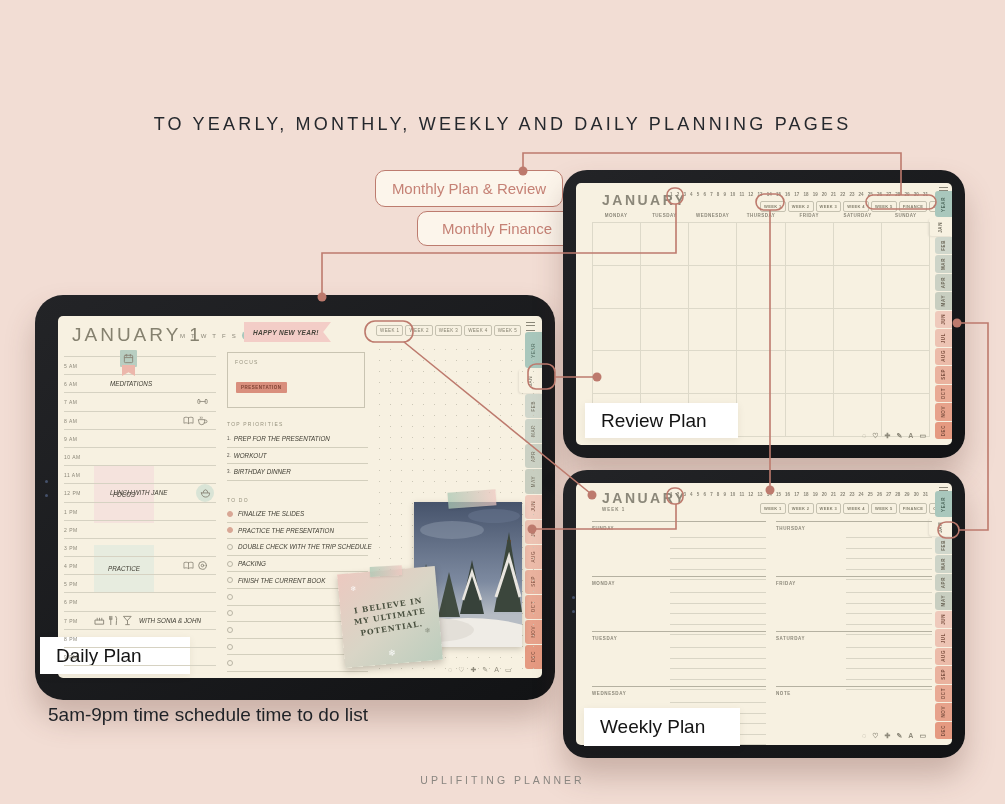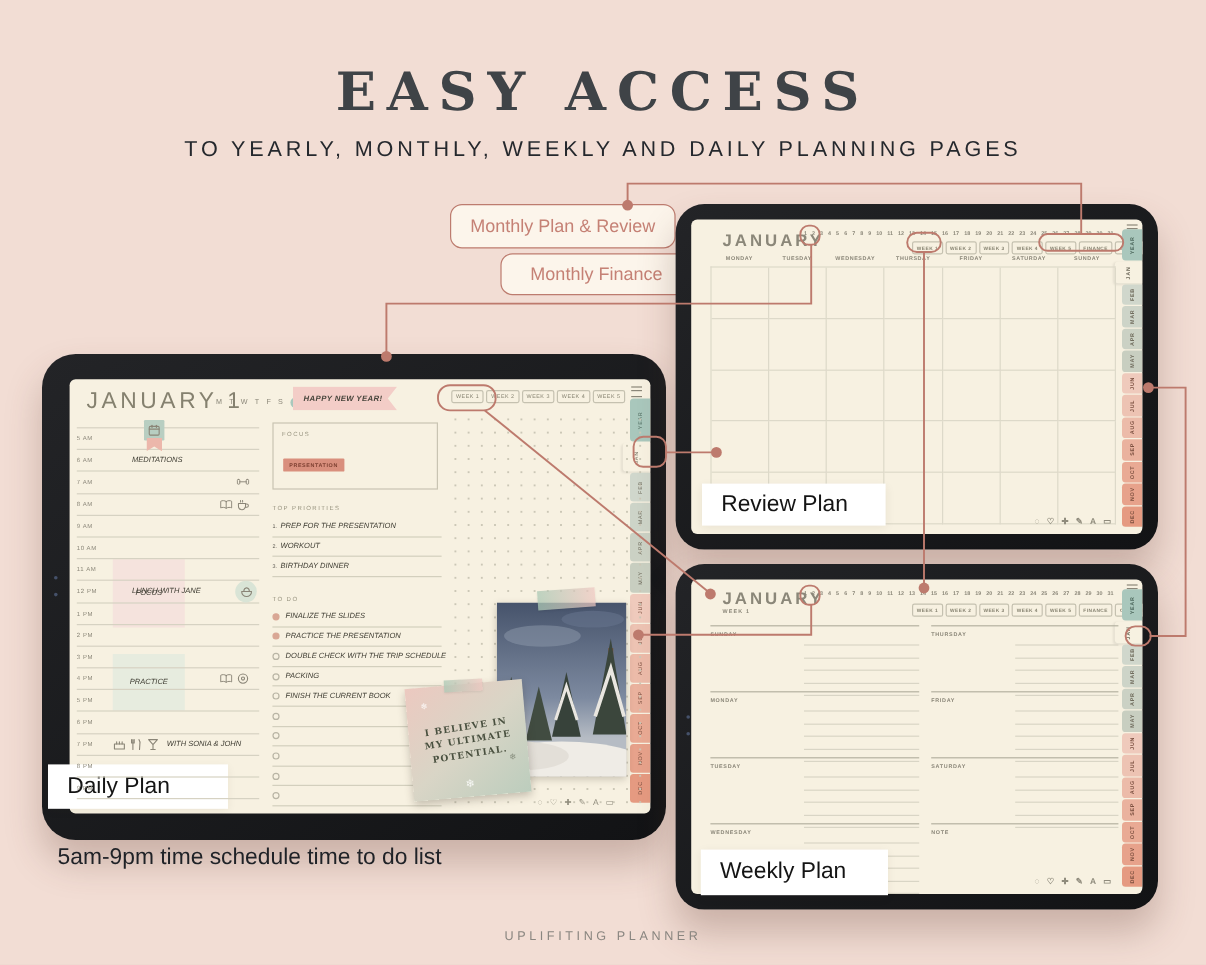--- a/index.html
+++ b/index.html
@@ -158,21 +158,20 @@
   
   #overlay{position:absolute;left:0;top:0;pointer-events:none;}
   #overlay path,#overlay rect{fill:none;stroke:#bd7a6d;stroke-width:1.6px;}
   #overlay circle{fill:#bd7a6d;stroke:none;}
 </style>
 </head>
 <body>
 
 <div id="canvas">
 
-  <div class="hero-title">EASY ACCESS</div>
   <div class="hero-sub">TO YEARLY, MONTHLY, WEEKLY AND DAILY PLANNING PAGES</div>
 
   <div class="callout co-review">
     <span>Monthly Plan &amp; Review</span>
   </div>
   <div class="callout co-finance">
     <span>Monthly Finance</span>
   </div>
 
   <div class="tablet tab-daily">

